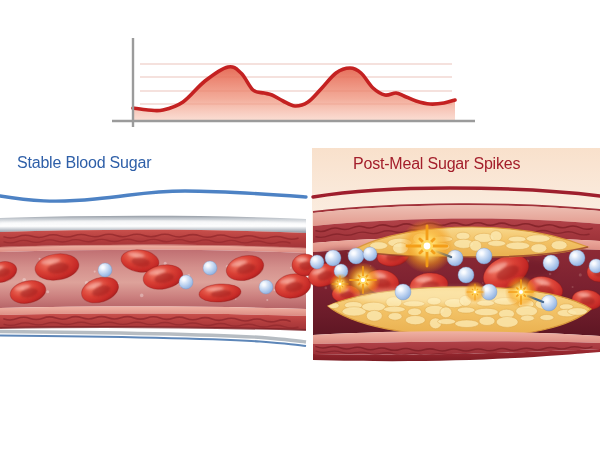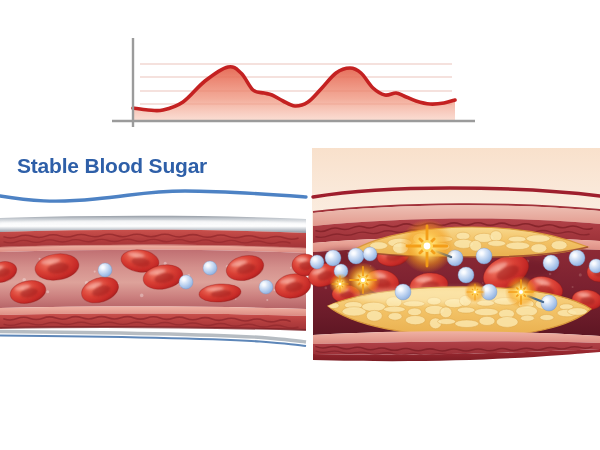--- a/index.html
+++ b/index.html
@@ -1,19 +1,19 @@
 <!DOCTYPE html>
 <html><head>
 <meta charset="utf-8">
 <style>
   html,body{margin:0;padding:0;background:#ffffff;}
   .stage{position:relative;width:600px;height:450px;background:#ffffff;overflow:hidden;
          font-family:"Liberation Sans", sans-serif;}
   .stage svg{position:absolute;left:0;top:0;}
-  .heading{position:absolute;font-weight:700;font-size:21px;letter-spacing:-0.2px;white-space:nowrap;}
+  .heading{position:absolute;font-weight:400;font-size:16px;letter-spacing:-0.2px;white-space:nowrap;}
   .heading.left{left:17px;top:154px;}
   .heading.right{left:353px;top:155px;}
 </style>
 </head>
 <body>
 
 <div class="stage">
 <svg width="600" height="450" viewBox="0 0 600 450">
   <defs>
     <linearGradient id="gSilver" x1="0" y1="0" x2="0" y2="1">
@@ -532,13 +532,14 @@
     <path d="M313,344 C430,341 520,340 600,343 L600,349 C530,352 440,356 313,354 Z" fill="url(#gRedWallR)"></path>
     <g>
           <path d="M316,346.6 Q322,348.9 328,347.2 Q334,345.4 340,347.7 Q346,349.9 352,348.1 Q358,346.4 364,348.5 Q370,350.7 376,348.9 Q382,347.1 388,349.2 Q394,351.3 400,349.5 Q406,347.6 412,349.7 Q418,351.7 424,349.8 Q430,347.9 436,349.9 Q442,352.0 448,350.0 Q454,348.0 460,350.0 Q466,352.0 472,350.0 Q478,347.9 484,349.9 Q490,351.8 496,349.7 Q502,347.6 508,349.5 Q514,351.4 520,349.3 Q526,347.2 532,349.0 Q538,350.9 544,348.7 Q550,346.5 556,348.3 Q562,350.1 568,347.9 Q574,345.7 580,347.4 Q586,349.1 592,346.9" fill="none" stroke="#7e1f26" stroke-width="1.5" opacity="0.8" stroke-linecap="round"></path>
           <path d="M316,351.1 Q322.5,353.2 329,351.7 Q335.5,350.2 342,352.3 Q348.5,354.3 355,352.7 Q361.5,351.2 368,353.2 Q374.5,355.2 381,353.5 Q387.5,351.9 394,353.8 Q400.5,355.8 407,354.1 Q413.5,352.4 420,354.3 Q426.5,356.1 433,354.4 Q439.5,352.7 446,354.5 Q452.5,356.3 459,354.5 Q465.5,352.7 472,354.5 Q478.5,356.2 485,354.4 Q491.5,352.5 498,354.2 Q504.5,355.9 511,354.0 Q517.5,352.1 524,353.7 Q530.5,355.4 537,353.4 Q543.5,351.4 550,353.0 Q556.5,354.6 563,352.6 Q569.5,350.5 576,352.1 Q582.5,353.6 589,351.5" fill="none" stroke="#7e1f26" stroke-width="1.3" opacity="0.65" stroke-linecap="round"></path>
         </g>
     <path d="M313,354 C440,356 530,352 600,349 L600,352 C540,357 450,364 313,360 Z" fill="url(#gOuterBotR)"></path>
   </g>
 </svg>
 
 <div class="heading left" style="color: rgb(46, 95, 168);">Stable Blood Sugar</div>
+<div class="heading right" style="color: rgb(163, 30, 43);">Post-Meal Sugar Spikes</div>
 </div>
 
 </body></html>

